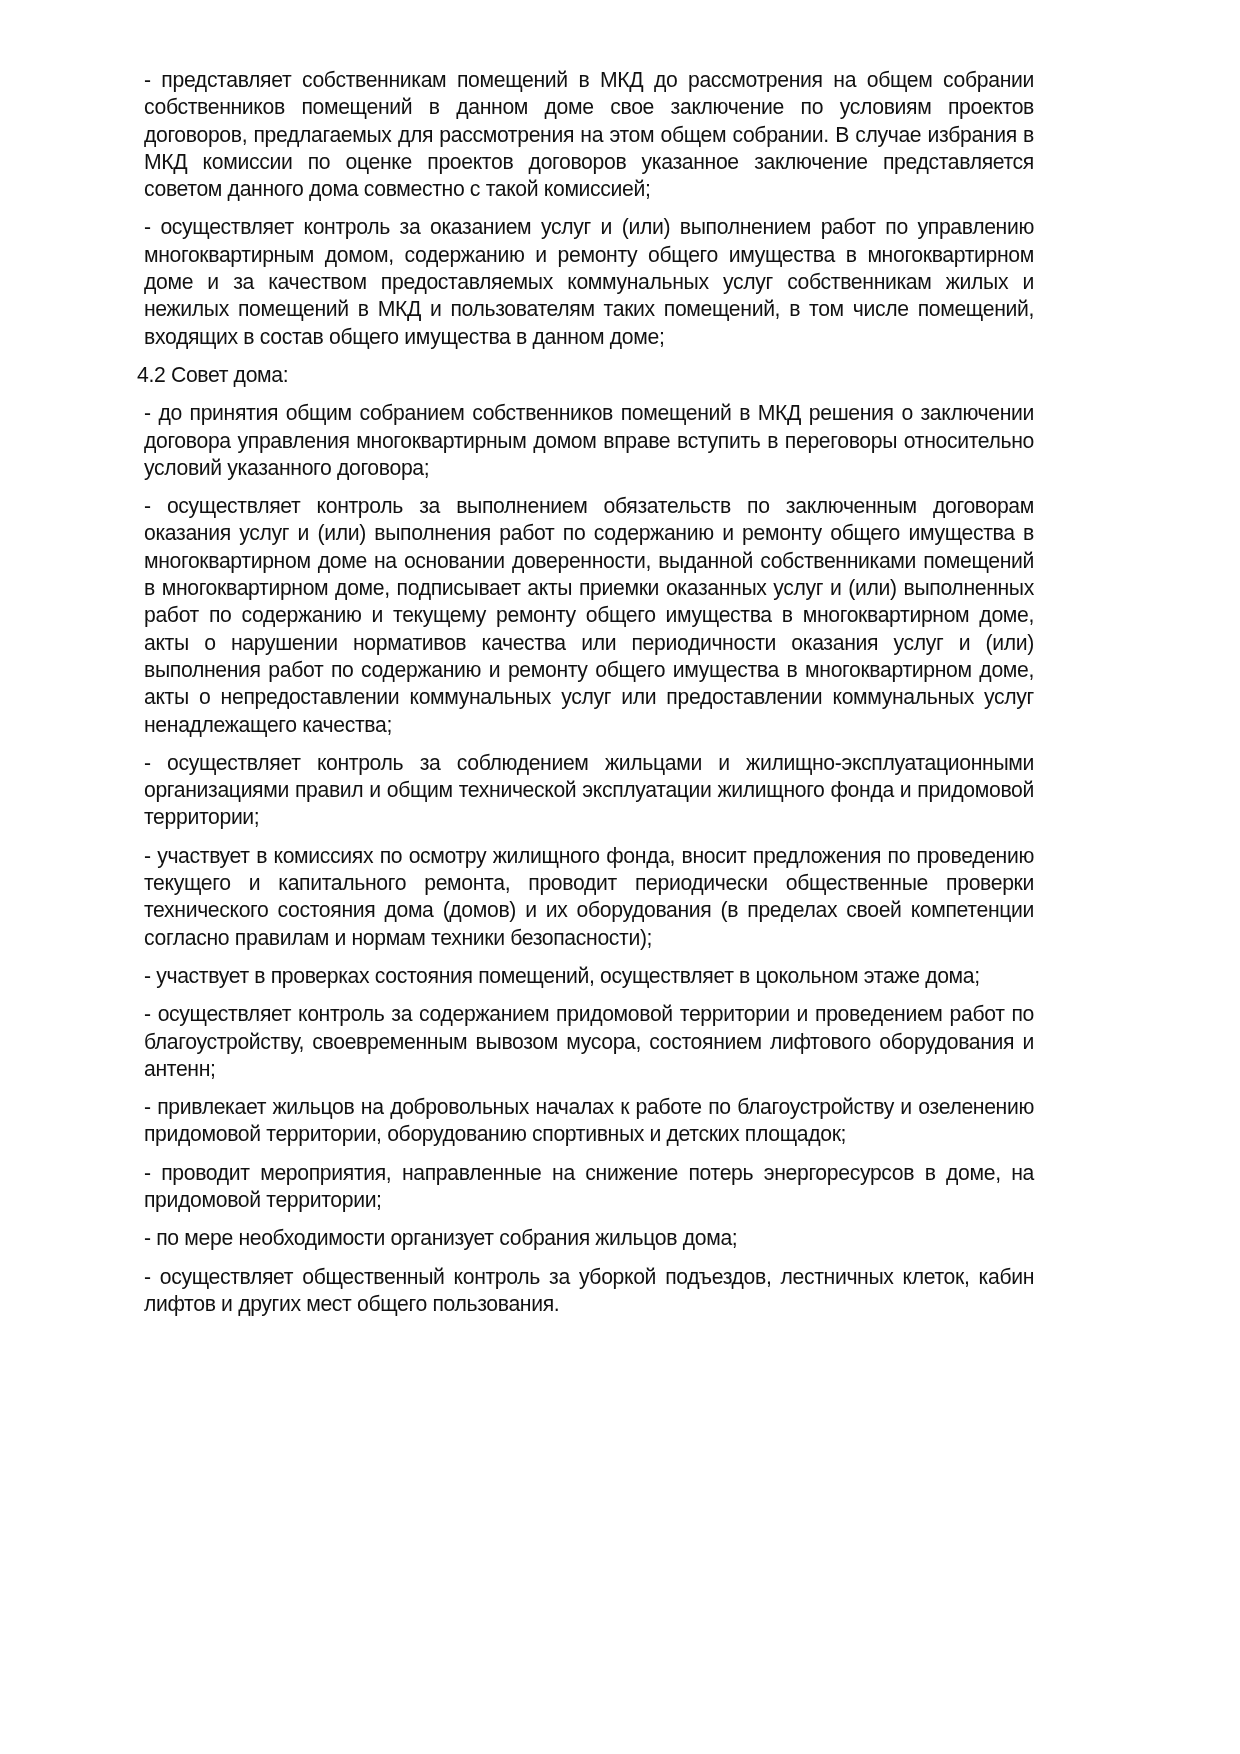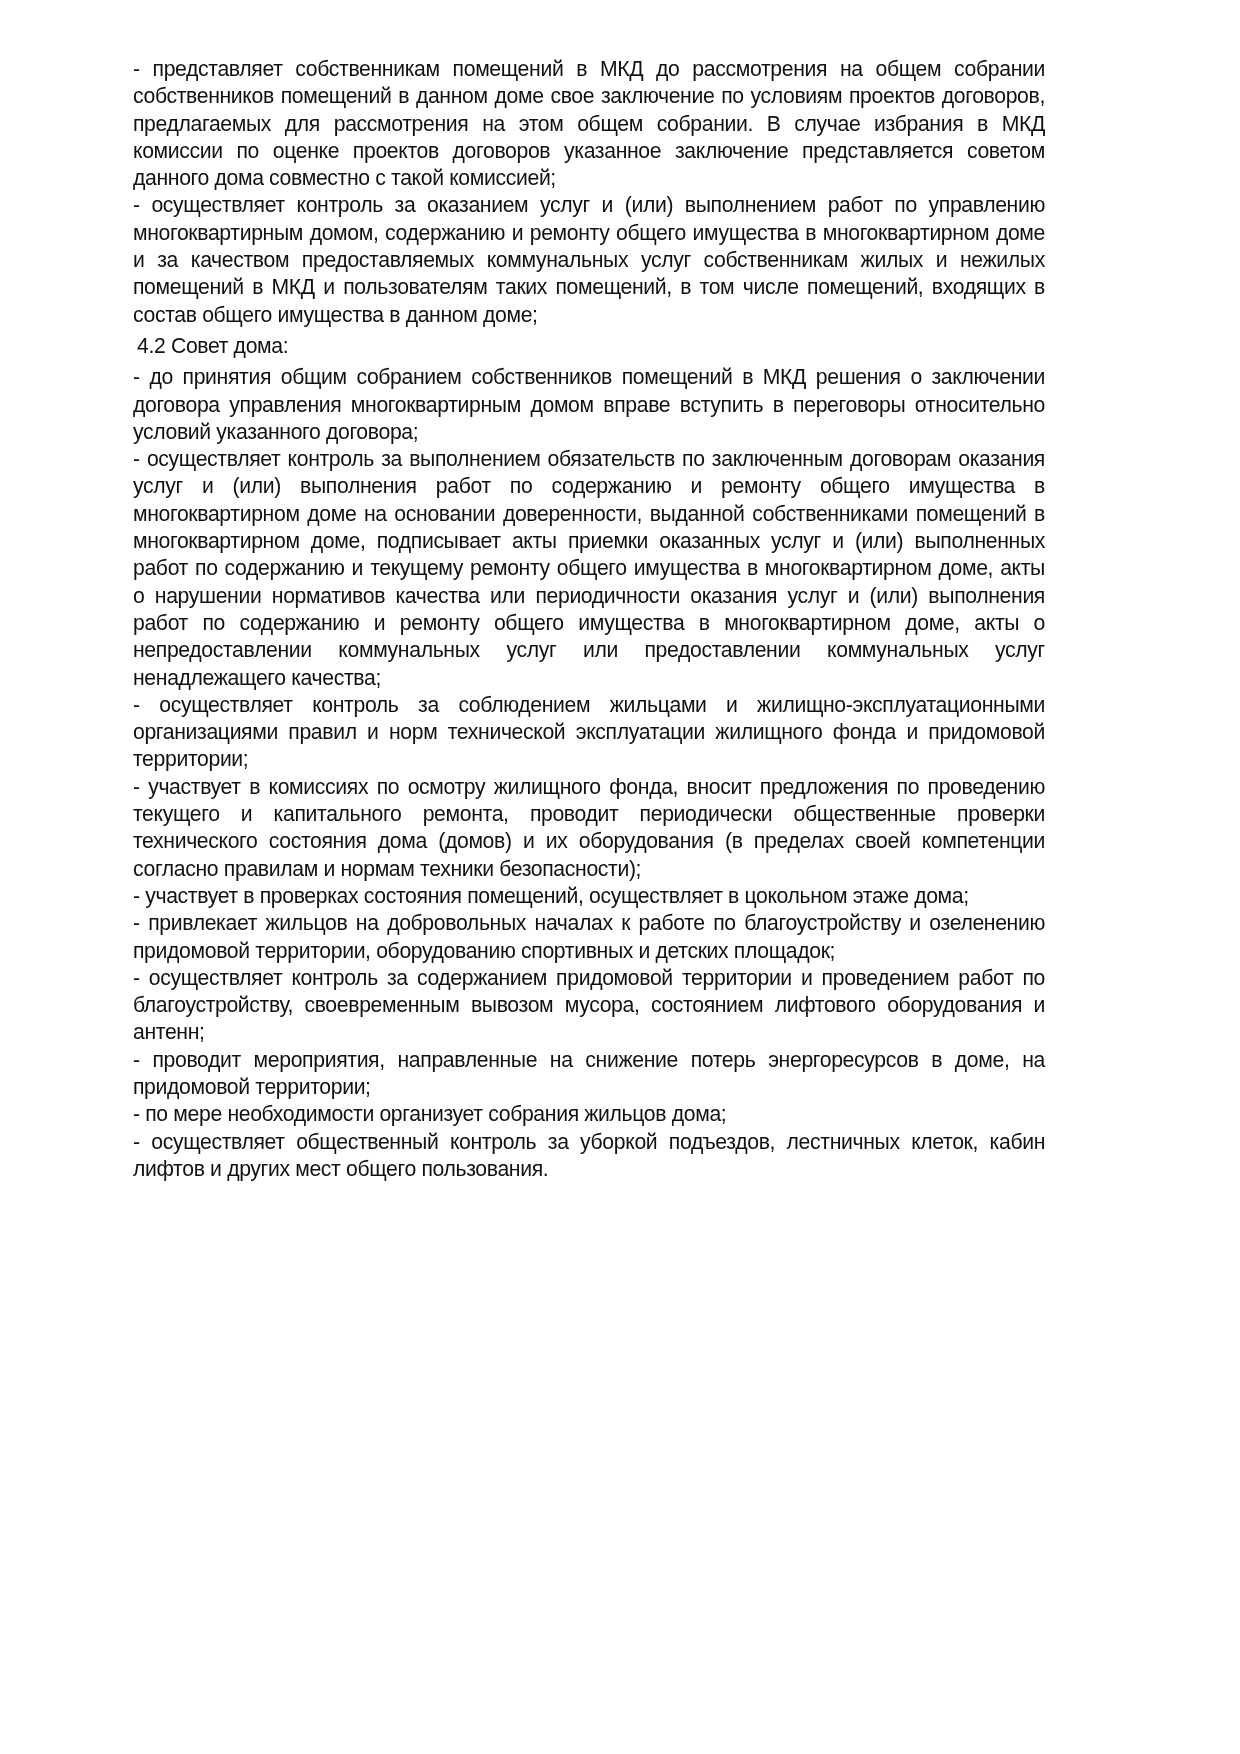--- a/index.html
+++ b/index.html
@@ -18,41 +18,41 @@
       left: 133px;
       top: 55px;
       width: 912px;
       font-family: "Liberation Sans", sans-serif;
       font-size: 21.2px;
       line-height: 27.3px;
       color: #111111;
       letter-spacing: -0.35px;
     }
     .para {
-      margin: 0;
+      margin: 11px;
       text-align: justify;
       text-align-last: left;
     }
     .heading {
       margin: 4px;
       text-align: left;
     }
   </style>
 </head>
 <body>
 
 <div class="page">
   <p class="para">- представляет собственникам помещений в МКД до рассмотрения на общем собрании собственников помещений в данном доме свое заключение по условиям проектов договоров, предлагаемых для рассмотрения на этом общем собрании. В случае избрания в МКД комиссии по оценке проектов договоров указанное заключение представляется советом данного дома совместно с такой комиссией;</p>
   <p class="para">- осуществляет контроль за оказанием услуг и (или) выполнением работ по управлению многоквартирным домом, содержанию и ремонту общего имущества в многоквартирном доме и за качеством предоставляемых коммунальных услуг собственникам жилых и нежилых помещений в МКД и пользователям таких помещений, в том числе помещений, входящих в состав общего имущества в данном доме;</p>
 
   <p class="heading">4.2 Совет дома:</p>
 
   <p class="para">- до принятия общим собранием собственников помещений в МКД решения о заключении договора управления многоквартирным домом вправе вступить в переговоры относительно условий указанного договора;</p>
   <p class="para"> - осуществляет контроль за выполнением обязательств по заключенным договорам оказания услуг и (или) выполнения работ по содержанию и ремонту общего имущества в многоквартирном доме на основании доверенности, выданной собственниками помещений в многоквартирном доме, подписывает акты приемки оказанных услуг и (или) выполненных работ по содержанию и текущему ремонту общего имущества в многоквартирном доме, акты о нарушении нормативов качества или периодичности оказания услуг и (или) выполнения работ по содержанию и ремонту общего имущества в многоквартирном доме, акты о непредоставлении коммунальных услуг или предоставлении коммунальных услуг ненадлежащего качества;</p>
-  <p class="para">- осуществляет контроль за соблюдением жильцами и жилищно-эксплуатационными организациями правил и норм технической эксплуатации жилищного фонда и придомовой территории;</p>
+  <p class="para">- осуществляет контроль за соблюдением жильцами и жилищно-эксплуатационными организациями правил и общим технической эксплуатации жилищного фонда и придомовой территории;</p>
   <p class="para"> - участвует в комиссиях по осмотру жилищного фонда, вносит предложения по проведению текущего и капитального ремонта, проводит периодически общественные проверки технического состояния дома (домов) и их оборудования (в пределах своей компетенции согласно правилам и нормам техники безопасности);</p>
   <p class="para">- участвует в проверках состояния помещений, осуществляет в цокольном этаже дома;</p>
+  <p class="para">- осуществляет контроль за содержанием придомовой территории и проведением работ по благоустройству, своевременным вывозом мусора, состоянием лифтового оборудования и антенн;</p>
   <p class="para"> - привлекает жильцов на добровольных началах к работе по благоустройству и озеленению придомовой территории, оборудованию спортивных и детских площадок;</p>
-  <p class="para">- осуществляет контроль за содержанием придомовой территории и проведением работ по благоустройству, своевременным вывозом мусора, состоянием лифтового оборудования и антенн;</p>
   <p class="para"> - проводит мероприятия, направленные на снижение потерь энергоресурсов в доме, на придомовой территории;</p>
   <p class="para">- по мере необходимости организует собрания жильцов дома;</p>
   <p class="para">- осуществляет общественный контроль за уборкой подъездов, лестничных клеток, кабин лифтов и других мест общего пользования.</p>
 </div>
 
 </body></html>

